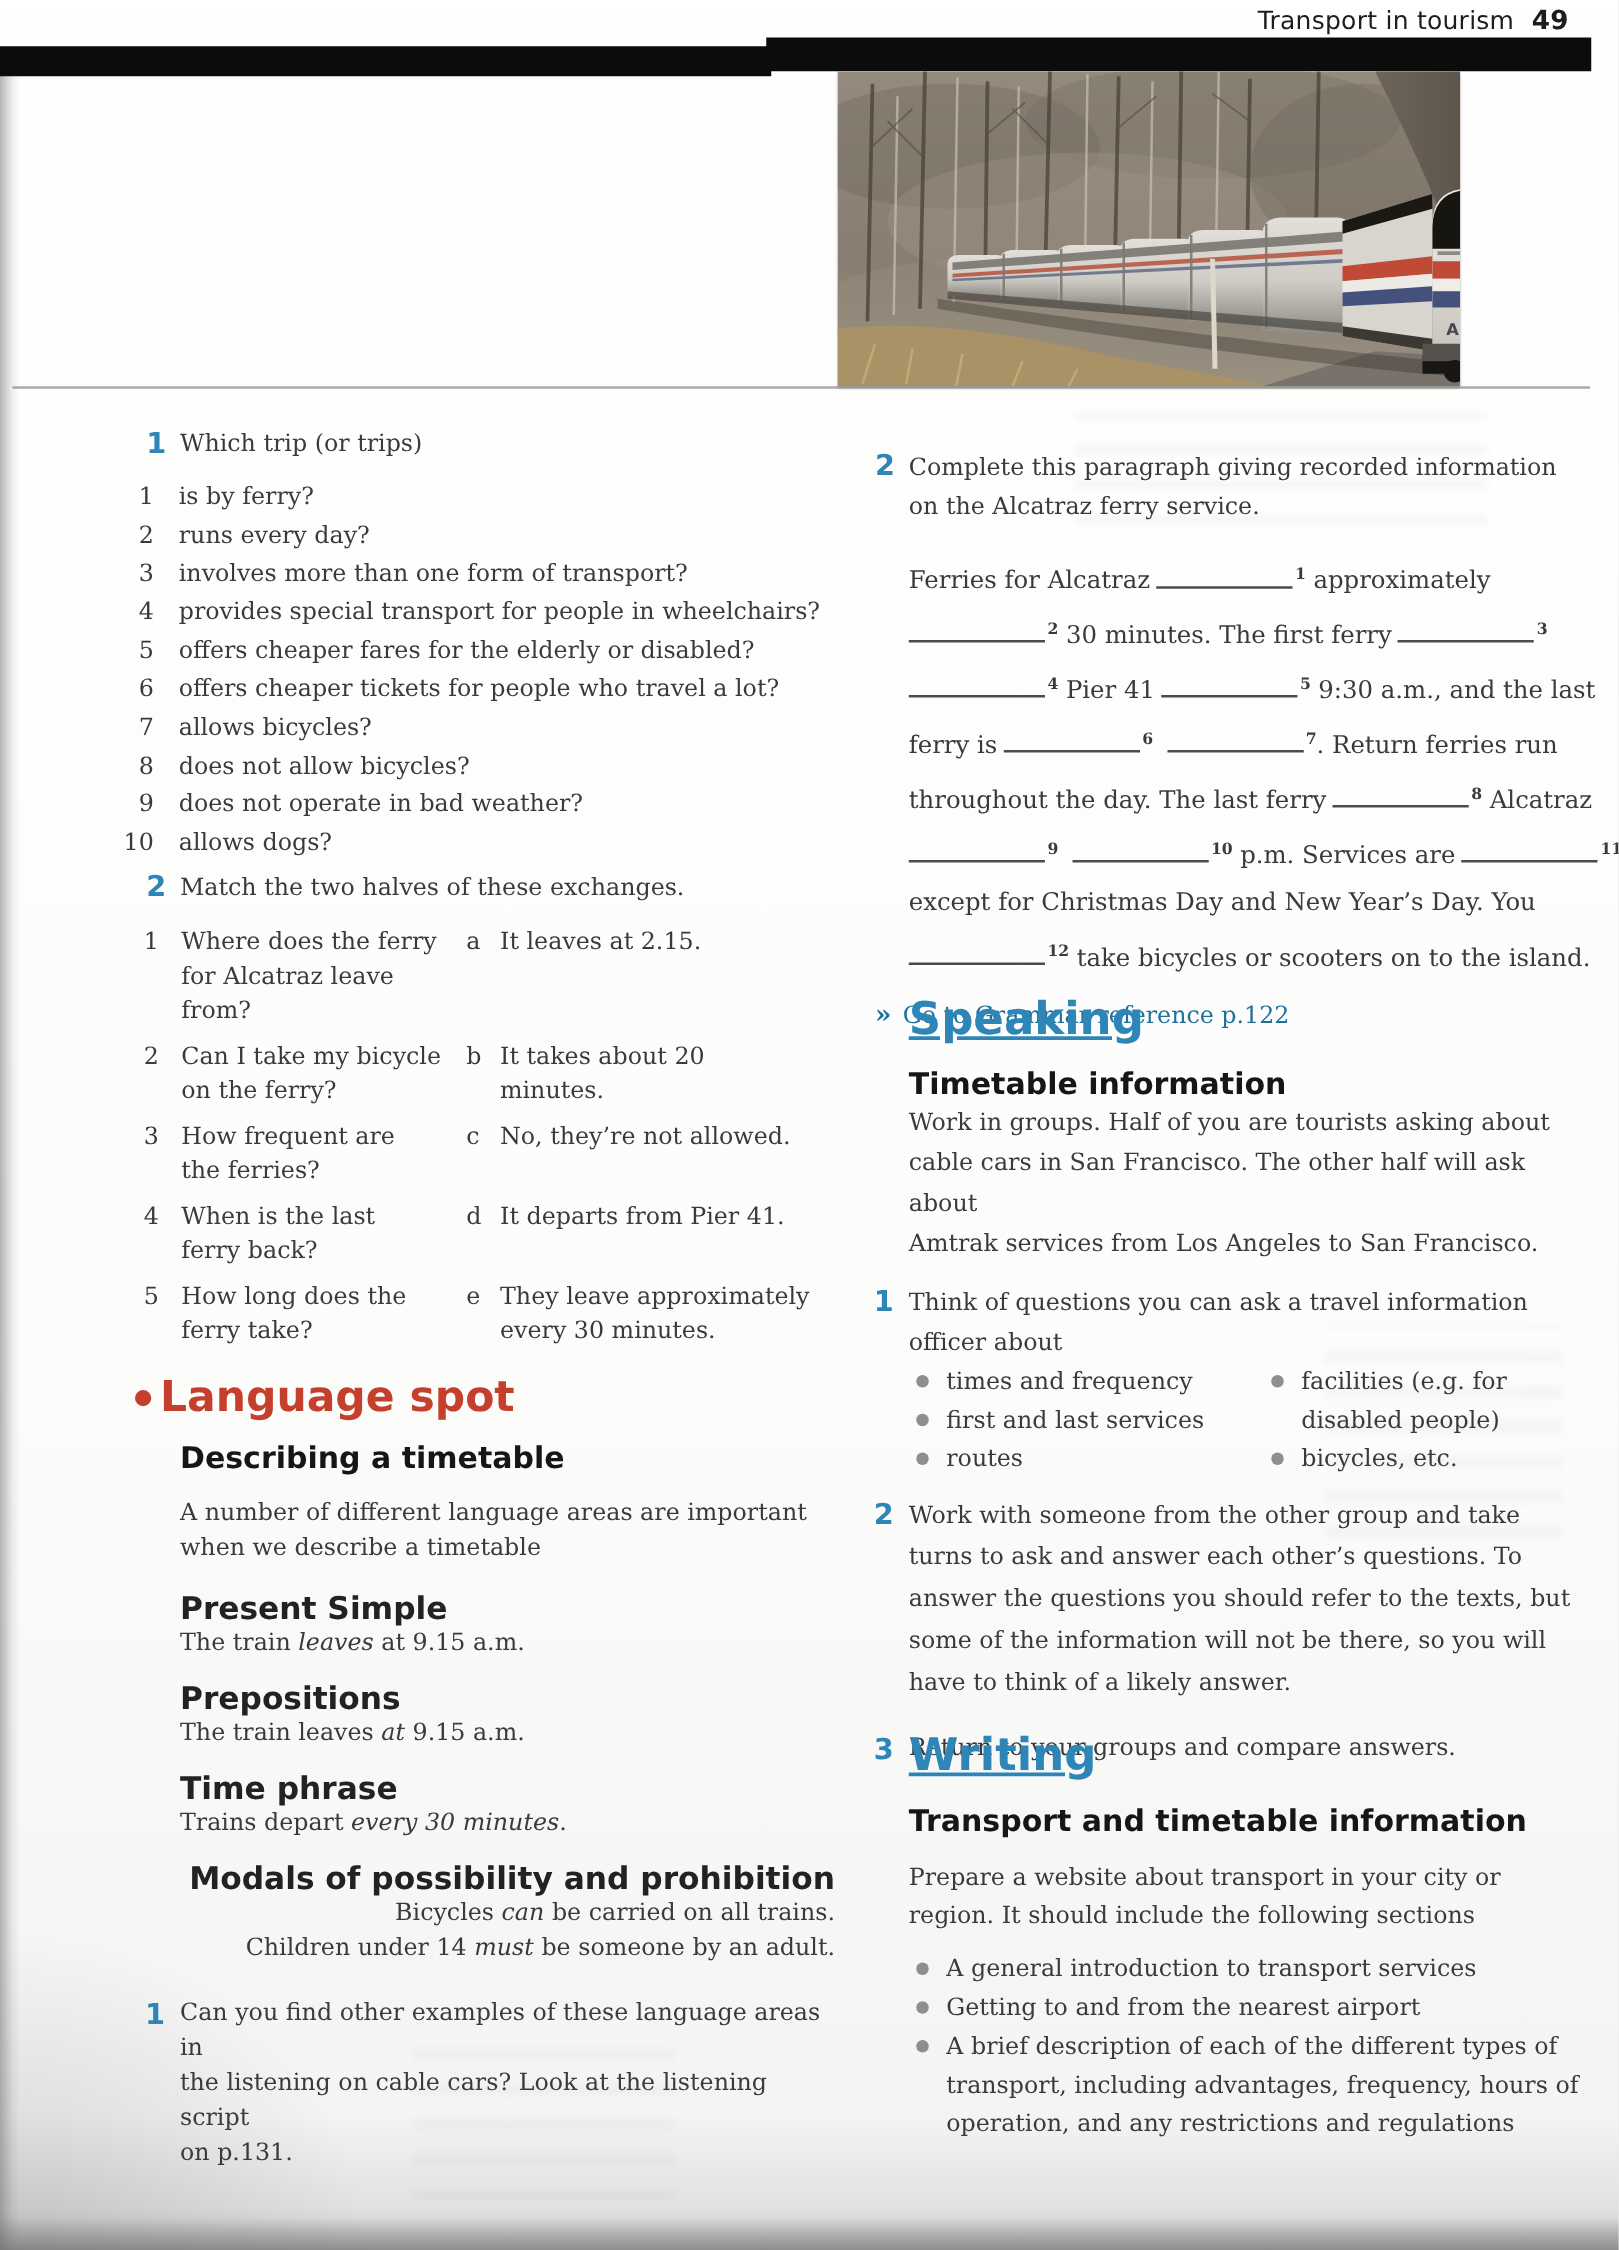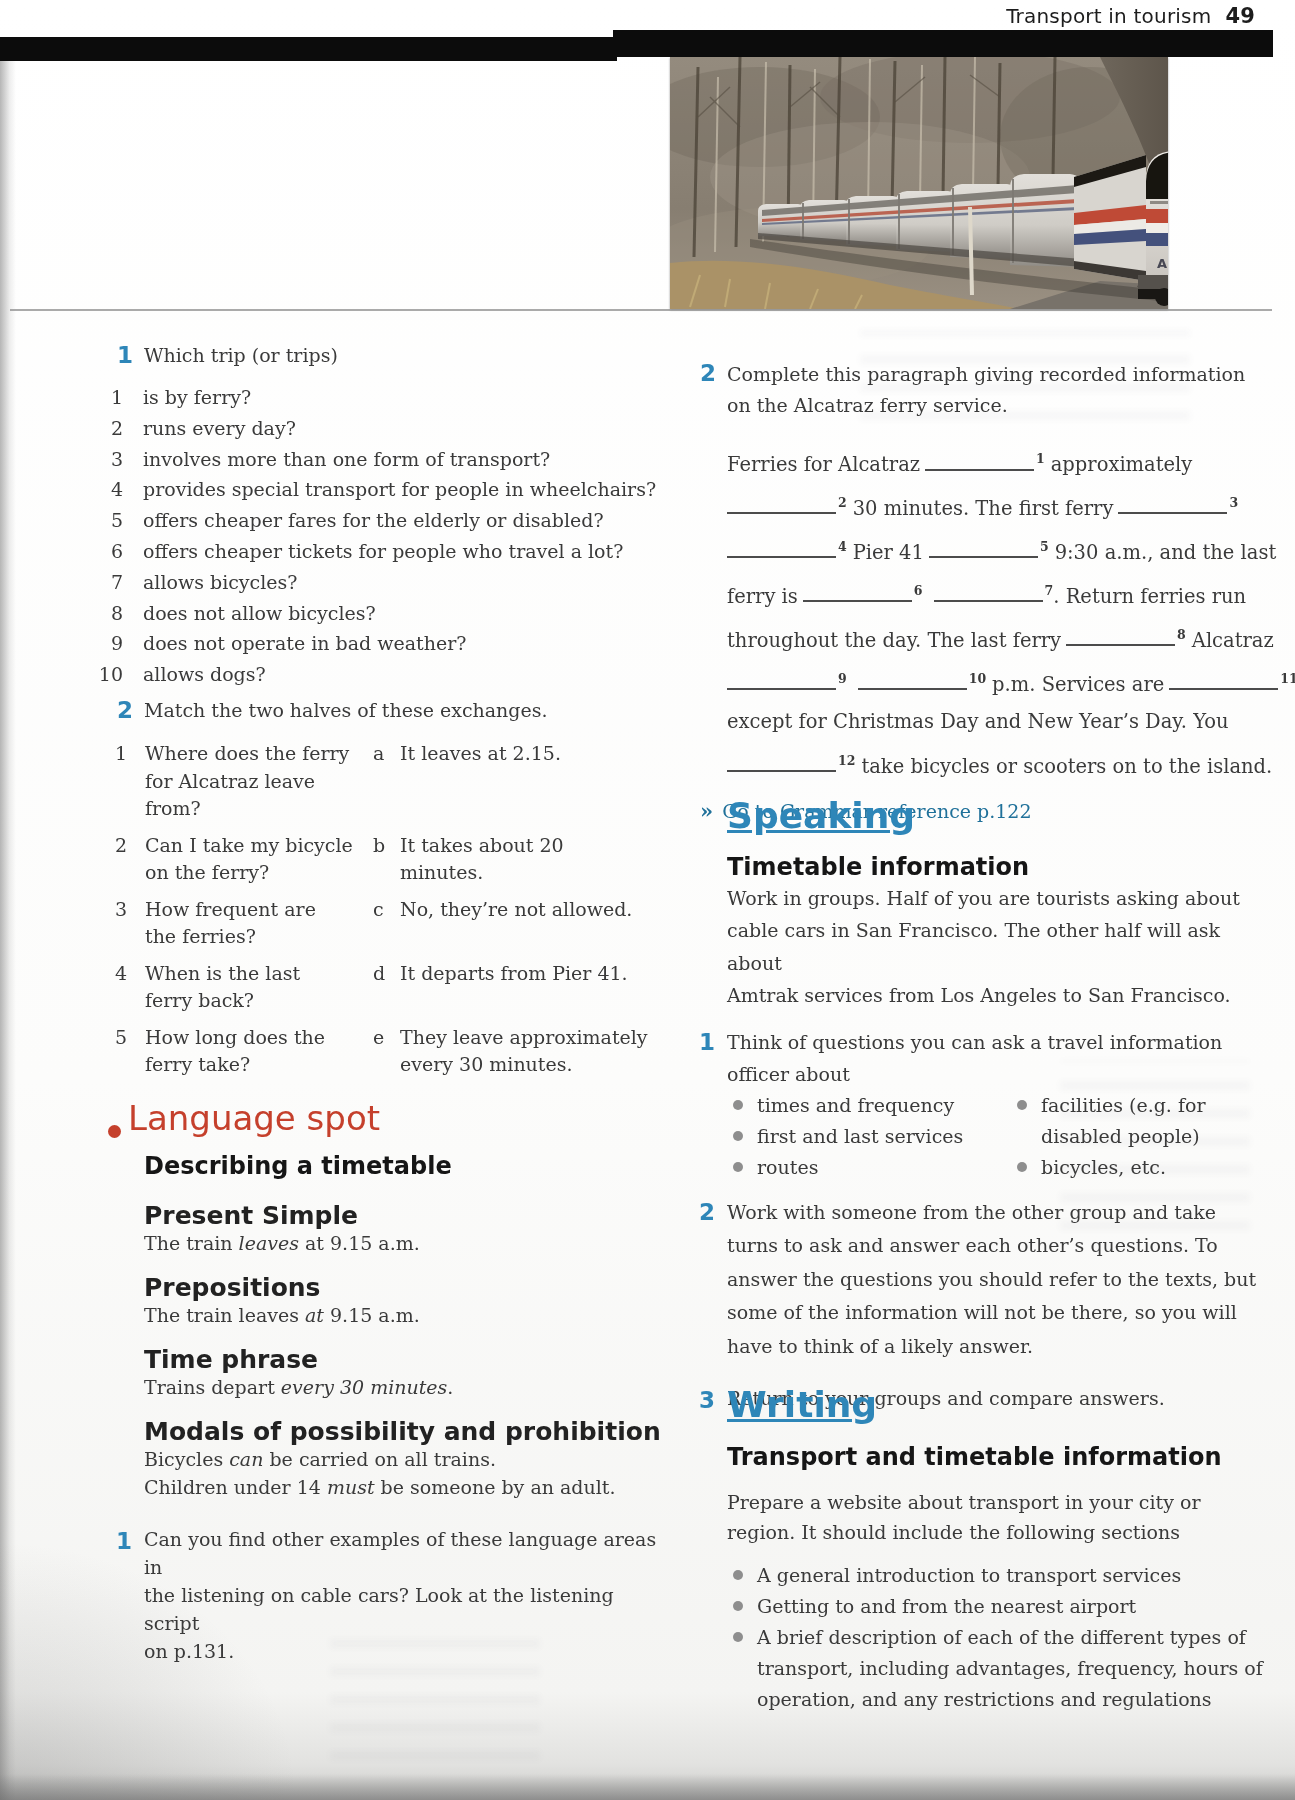--- a/index.html
+++ b/index.html
@@ -31,22 +31,22 @@
   .indent{margin-left:27px;}
   .it{font-style:italic;}
   
   .qlist{list-style:none;margin:13px 0 0 -21px;padding:0;}
   .qlist li{display:flex;line-height:30.8px;}
   .qlist .ln{width:27px;flex:none;text-align:right;margin-right:20px;}
   
   .match{display:grid;grid-template-columns:30px 228px 27px 250px;row-gap:9px;margin:16px 0 0 -2px;}
   .match .cell{line-height:27.5px;}
   
-  .ls-title{font-family:"DejaVu Sans","Liberation Sans",sans-serif;font-weight:normal;font-size:34px;
-            color:#c5402c;line-height:40px;display:flex;align-items:flex-end;}
+  .ls-title{font-family:"DejaVu Sans","Liberation Sans",sans-serif;font-weight:bold;font-size:34px;
+            color:#c5402c;line-height:40px;display:flex;align-items:center;}
   .ls-dot{width:13px;height:13px;border-radius:50%;background:#c5402c;margin-right:7px;flex:none;}
   .subhead{font-family:"DejaVu Sans","Liberation Sans",sans-serif;font-weight:bold;font-size:24px;
            color:#161616;line-height:30px;}
   .entry-head{font-family:"DejaVu Sans","Liberation Sans",sans-serif;font-weight:bold;font-size:25px;
               color:#222;line-height:26px;}
   .sec-title{font-family:"DejaVu Sans","Liberation Sans",sans-serif;font-weight:bold;font-size:36px;
              color:#2e86b8;line-height:42px;text-decoration:underline;}
   
   .fline{font-size:19.5px;line-height:38.4px;white-space:nowrap;}
   .gap{display:inline-block;width:109px;height:5px;border-bottom:2px solid #4c4c4c;margin:0 1px 0 5px;}
@@ -313,34 +313,38 @@
         </div>
     </div>
   </div>
 
   <div class="blk" style="left:108px;top:1098px;width:560px;">
     <div class="ls-title">
       <span class="ls-dot"></span>
       <span>Language spot</span>
     </div>
     <div class="subhead" style="margin:13px 0 0 36px;">Describing a timetable</div>
+    <div style="margin:15px 0 0 36px;">
+      <div>A number of different language areas are important</div>
+      <div>when we describe a timetable</div>
+    </div>
 
     <div style="margin:22px 0 0 36px;">
       <div class="entry-head">Present Simple</div>
       <div><span>The train </span><span class="it">leaves</span><span> at 9.15 a.m.</span></div>
     </div>
     <div style="margin:18px 0 0 36px;">
       <div class="entry-head">Prepositions</div>
       <div><span>The train leaves </span><span class="it">at</span><span> 9.15 a.m.</span></div>
     </div>
     <div style="margin:18px 0 0 36px;">
       <div class="entry-head">Time phrase</div>
       <div><span>Trains depart </span><span class="it">every 30 minutes</span><span>.</span></div>
     </div>
-    <div style="margin:18px 0 0 36px;">
+    <div style="margin:18px 0 0 36px;text-align:right;">
       <div class="entry-head">Modals of possibility and prohibition</div>
       <div><span>Bicycles </span><span class="it">can</span><span> be carried on all trains.</span></div>
       <div><span>Children under 14 </span><span class="it">must</span><span> be someone by an adult.</span></div>
     </div>
 
     <div class="item" style="margin:24px 0 0 36px;">
       <span class="xnum">1</span>
       <div>Can you find other examples of these language areas in</div>
       <div>the listening on cable cars? Look at the listening script</div>
       <div>on p.131.</div>

